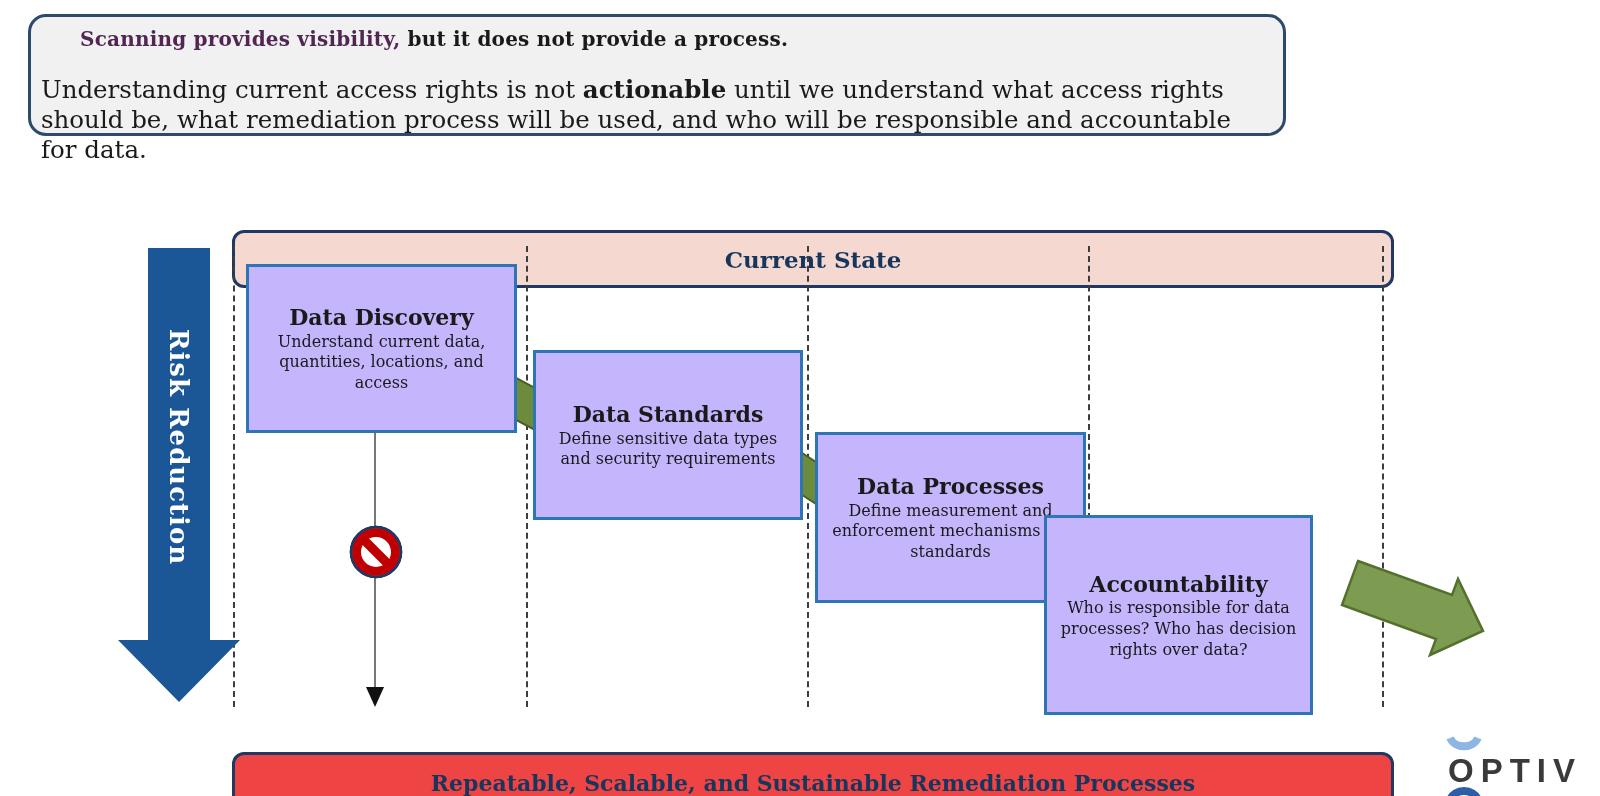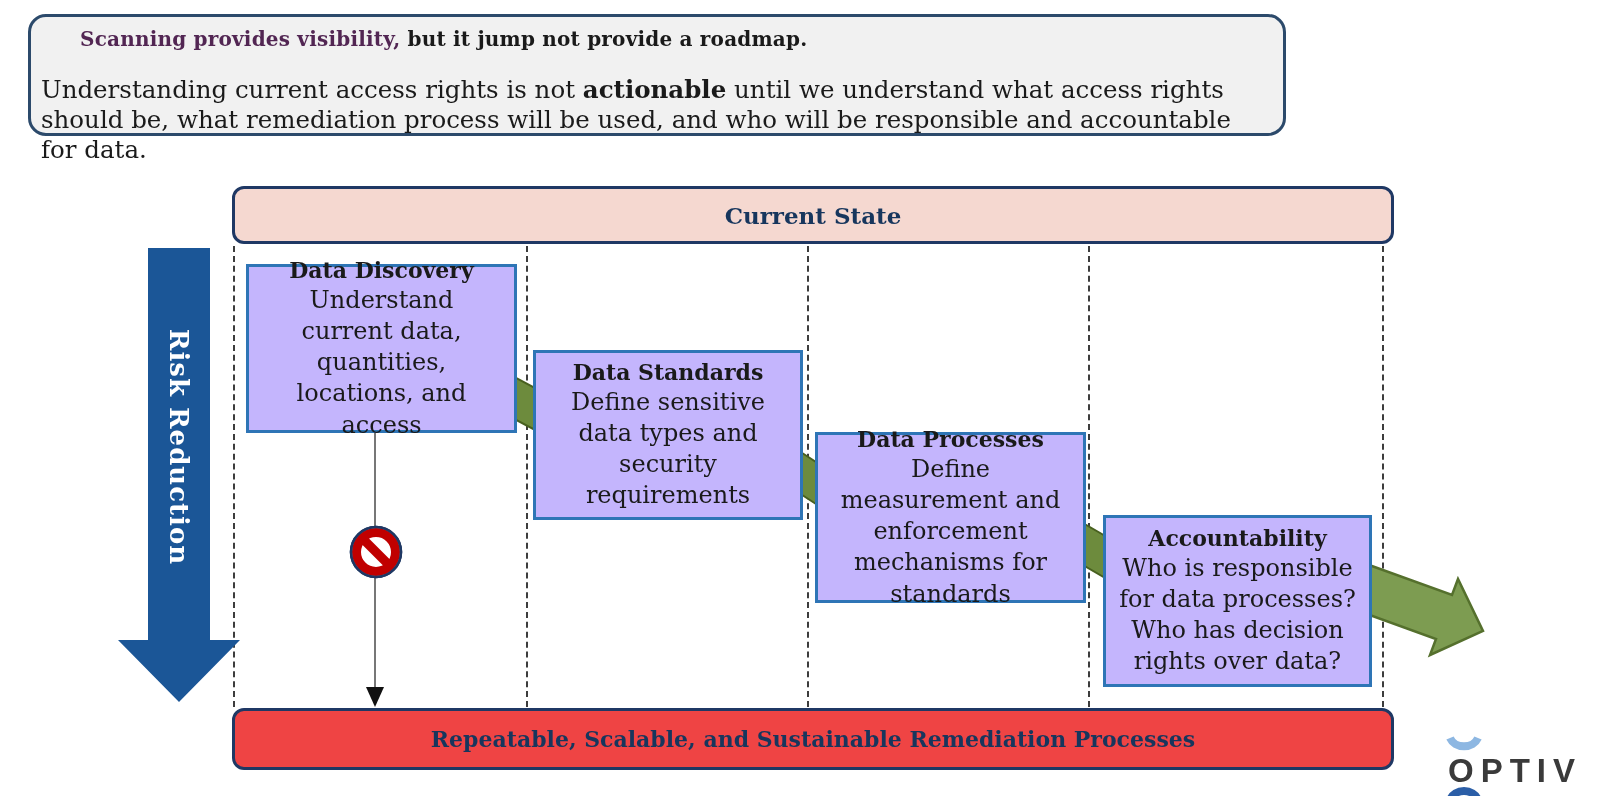--- a/index.html
+++ b/index.html
@@ -14,38 +14,38 @@
     box-sizing:border-box;padding:10px 20px 10px 10px;
   }
   .note-lead{font-size:20px;font-weight:bold;color:#1a1a1a;letter-spacing:.2px;}
   .note-lead .hl{color:#522653;margin-left:39px;}
   .note-body{margin-top:24px;font-size:24.5px;color:#1a1a1a;line-height:1.22;max-width:1225px;}
   .note-body b{font-weight:bold;}
   
   .bar{
     position:absolute;left:232px;width:1162px;box-sizing:border-box;
     border:3px solid #1f3864;border-radius:12px;display:flex;align-items:center;justify-content:center;
-    font-weight:bold;color:#17365d;
+    font-weight:bold;color:#17365d;margin-top:44px;
   }
   .bar-top{top:186px;height:58px;background:#f5d8d0;font-size:23px;}
   .bar-bottom{top:708px;height:62px;background:#ef4444;font-size:22px;z-index:3;}
   
   .divider{position:absolute;top:246px;height:461px;width:0;border-left:2px dashed #3d3d3d;z-index:0;}
   
   .stage{
     position:absolute;box-sizing:border-box;background:#c4b5fd;border:3px solid #2e75b6;
     display:flex;flex-direction:column;align-items:center;justify-content:center;
     text-align:center;color:#1a1a1a;z-index:2;padding:0 12px;
   }
   .stage .title{font-weight:bold;font-size:22px;line-height:1.3;}
-  .stage .desc{font-size:24px;line-height:1.3;}
+  .stage .desc{font-size:16px;line-height:1.3;}
   #stage-0{left:246px;top:264px;width:271px;height:169px;}
   #stage-1{left:533px;top:350px;width:270px;height:170px;}
   #stage-2{left:815px;top:432px;width:271px;height:171px;}
-  #stage-3{left:1103px;top:515px;width:269px;height:172px;}
+  #stage-3{left:1044px;top:515px;width:269px;height:200px;}
   
   .layer{position:absolute;left:0;top:0;width:1600px;height:796px;pointer-events:none;}
   .layer-under{z-index:1;}
   .layer-over{z-index:4;}
   
   .risk-label{
     position:absolute;left:179px;top:447px;transform:translate(-50%,-50%) rotate(90deg);
     color:#ffffff;font-size:26px;font-weight:bold;letter-spacing:1px;white-space:nowrap;z-index:2;
   }
   
@@ -67,21 +67,21 @@
   }
   .logo svg{position:absolute;left:0;top:0;}
 </style>
 </head>
 <body>
 
 <div class="canvas">
 
   <div class="note-box">
     <div class="note-lead">
-      <span class="hl">Scanning provides visibility,</span><span> but it jump not provide a roadmap.</span>
+      <span class="hl">Scanning provides visibility,</span><span> but it does not provide a process.</span>
     </div>
     <div class="note-body">
       <span>Understanding current access rights is not </span><b>actionable</b><span> until we understand what access rights should be, what remediation process will be used, and who will be responsible and accountable for data.</span>
     </div>
   </div>
 
   <div class="bar bar-top">
     <span>Current State</span>
   </div>
 

